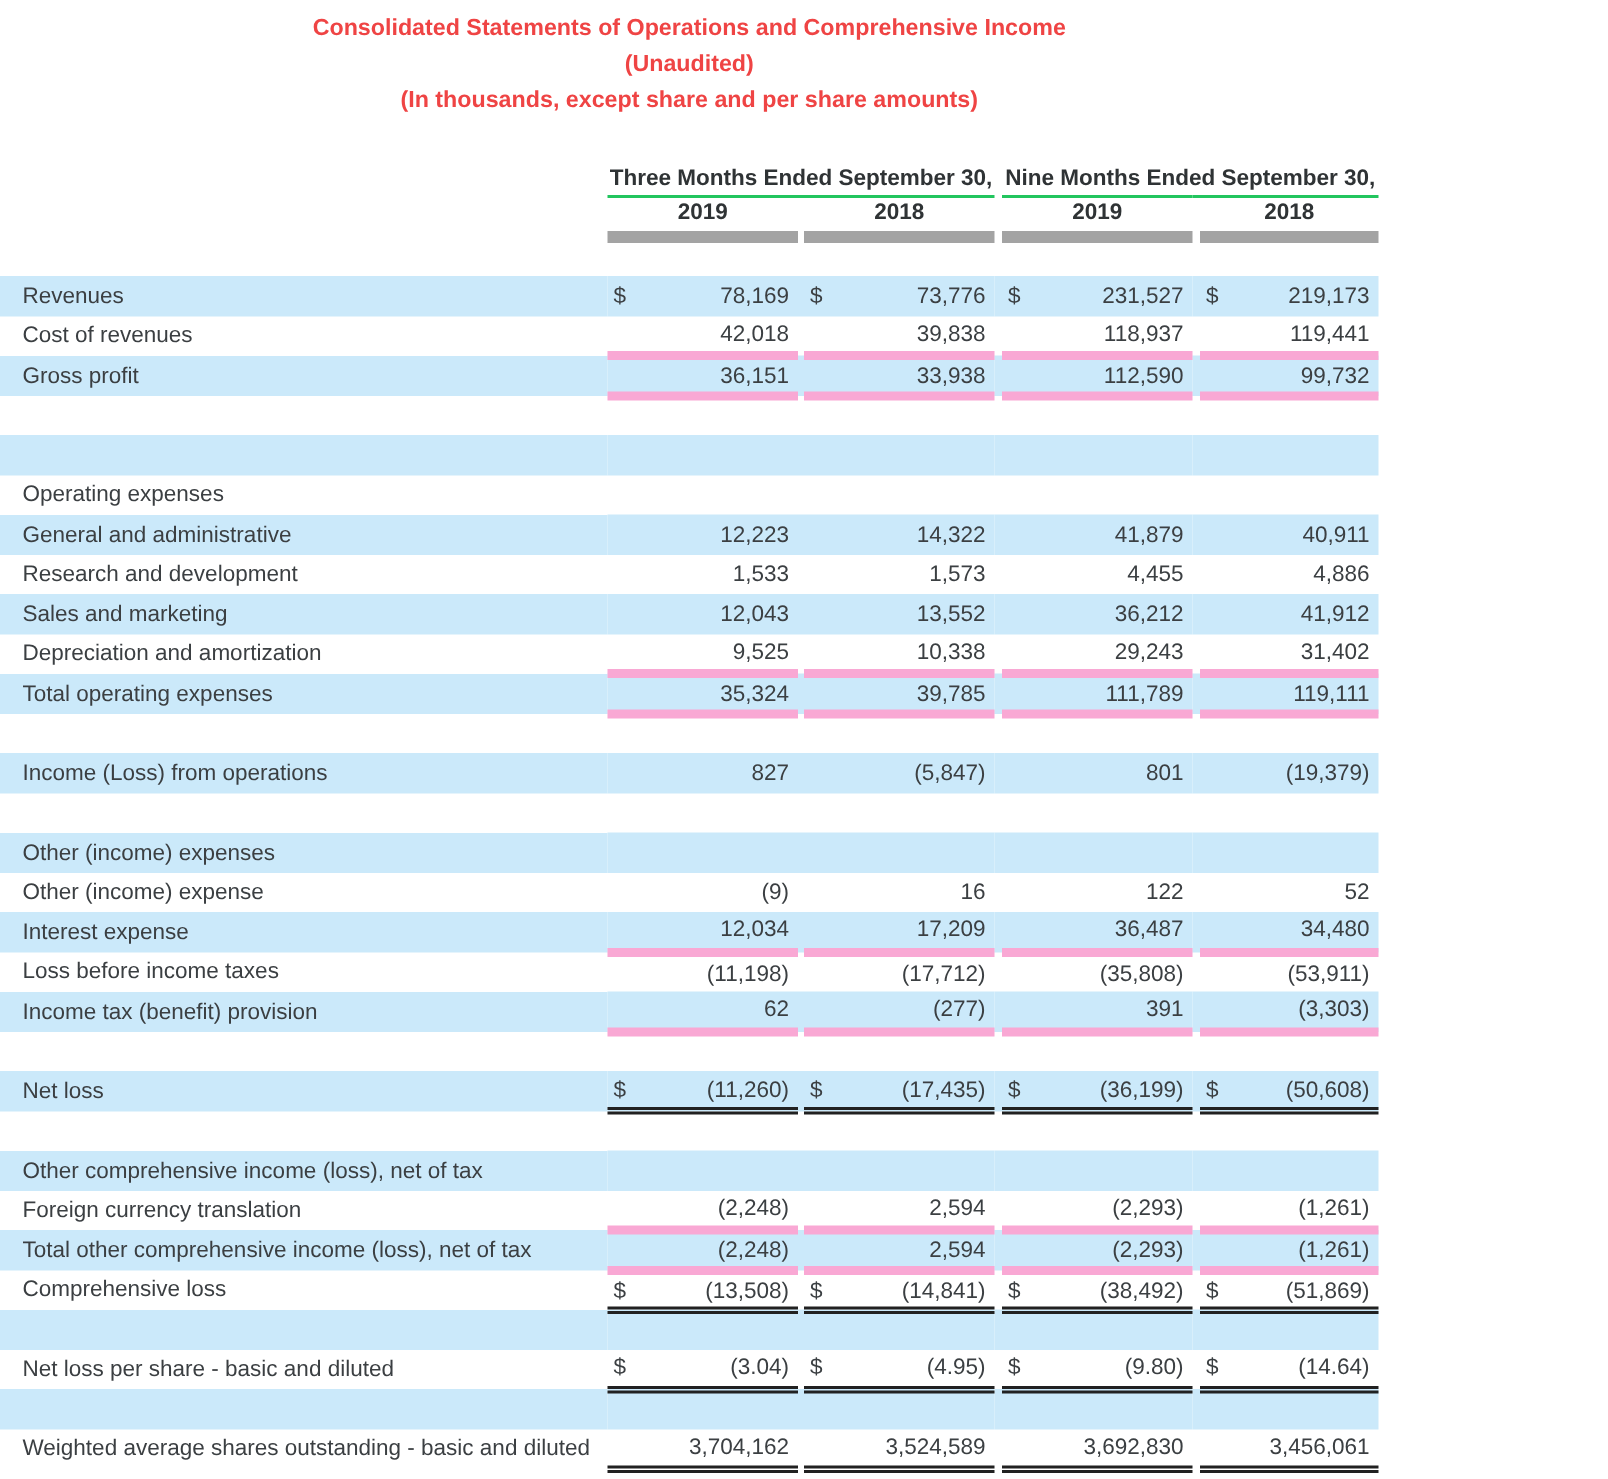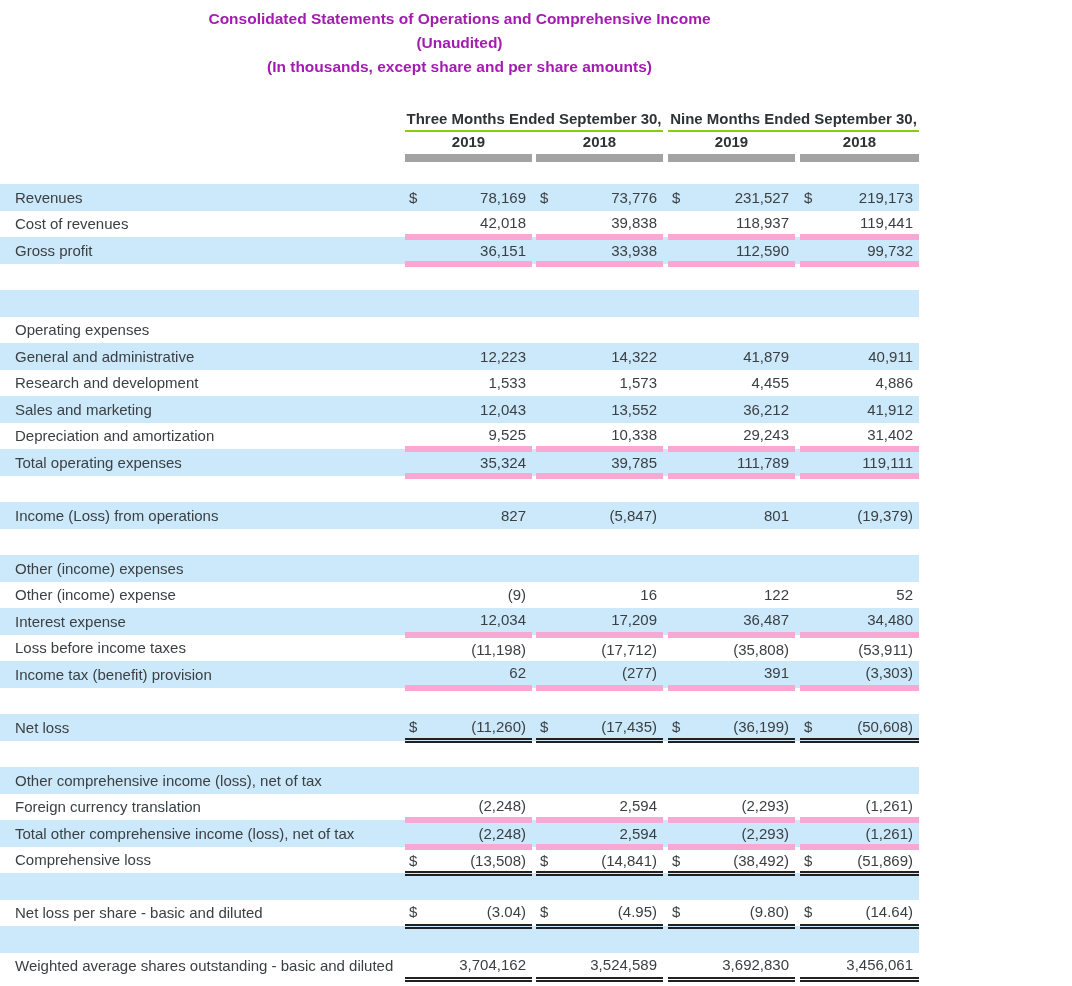--- a/index.html
+++ b/index.html
@@ -13,41 +13,41 @@
   .page { width: 1072px; }
   .titles {
     width: 919px;
     padding-top: 7px;
     text-align: center;
   }
   .titles div {
     font-weight: bold;
     font-size: 15.5px;
     line-height: 24px;
-    color: #a21caf;
+    color: #ef4444;
   }
   table.fin {
     width: 919px;
     margin-top: 25px;
     border-collapse: collapse;
     table-layout: fixed;
     font-size: 15px;
   }
   thead th {
     font-weight: bold;
     font-size: 15px;
     color: #2f3335;
     text-align: center;
     vertical-align: bottom;
     white-space: nowrap;
   }
   tr.group-row { height: 27px; }
   tr.year-row { height: 27px; }
   tr.head-spacer { height: 26px; }
-  th.group-th { border-bottom: 2px solid #84cc16; padding-bottom: 3px; }
+  th.group-th { border-bottom: 2px solid #22c55e; padding-bottom: 3px; }
   th.year-th { border-bottom: 8px solid #a3a3a3; padding-bottom: 4px; }
   tbody tr { height: 26.5px; }
   td { vertical-align: middle; }
   td.label {
     text-align: left;
     padding-left: 15px;
     white-space: nowrap;
     overflow: hidden;
   }
   td.num .cell {

